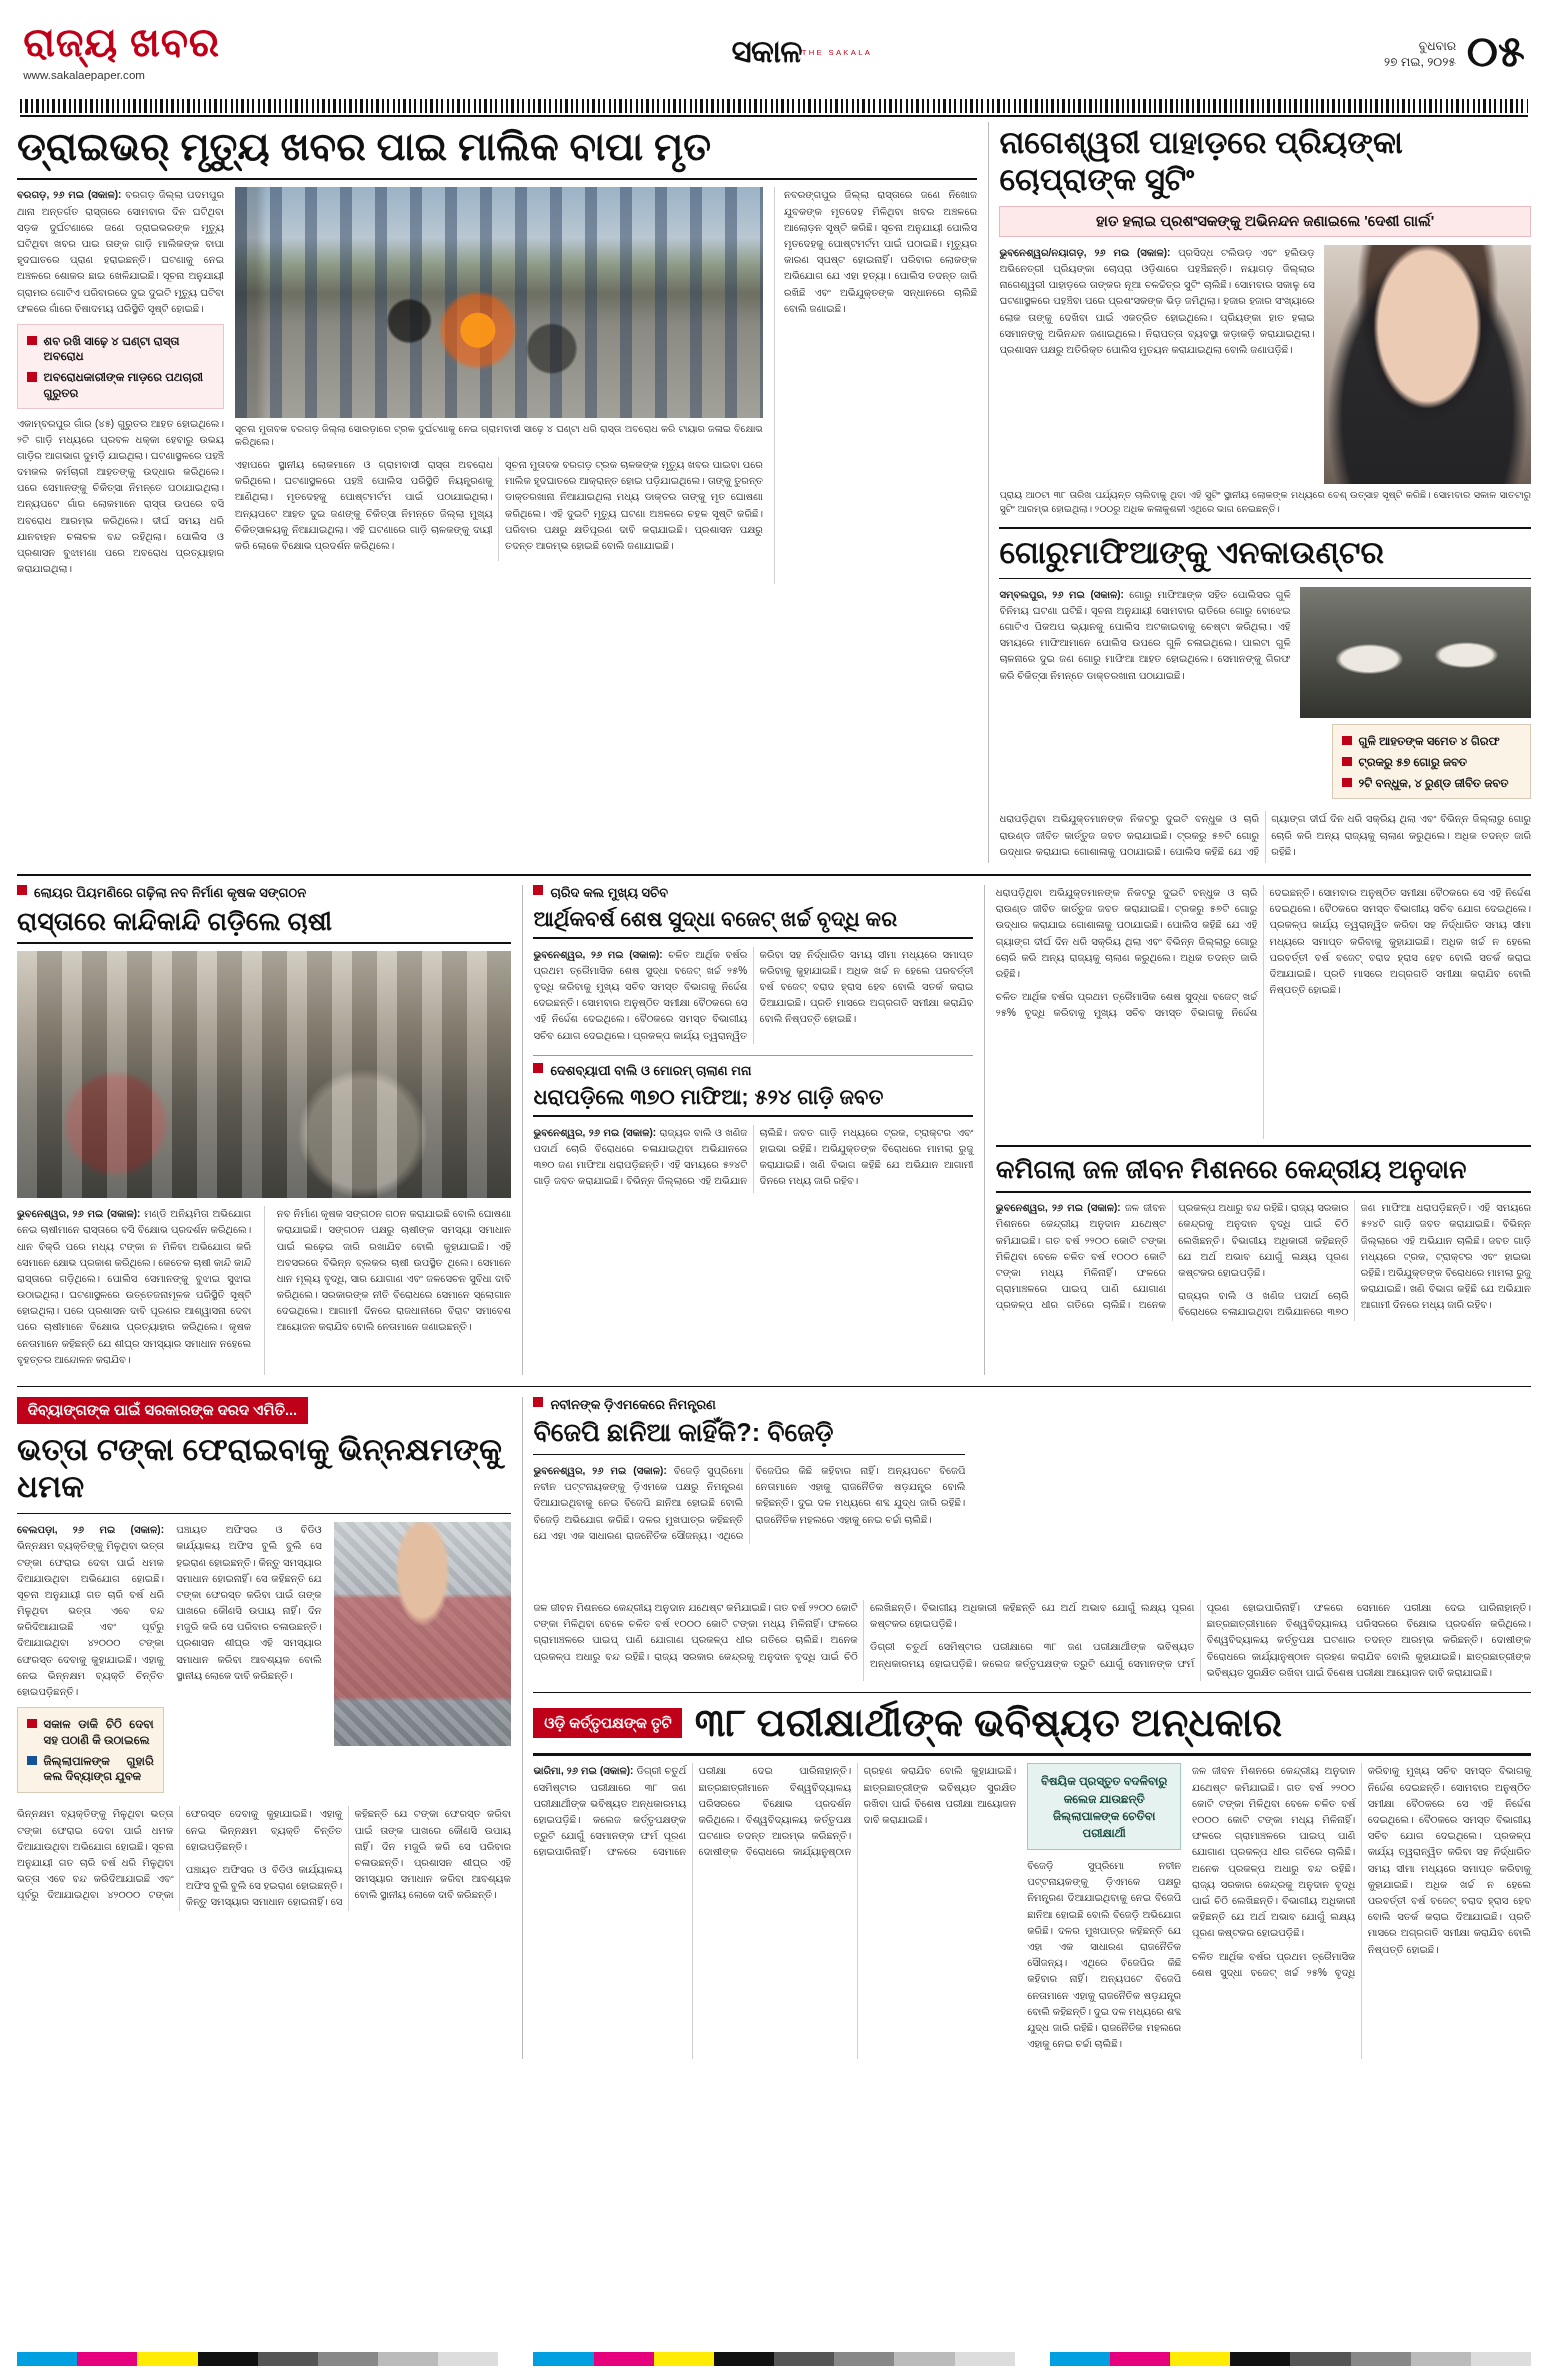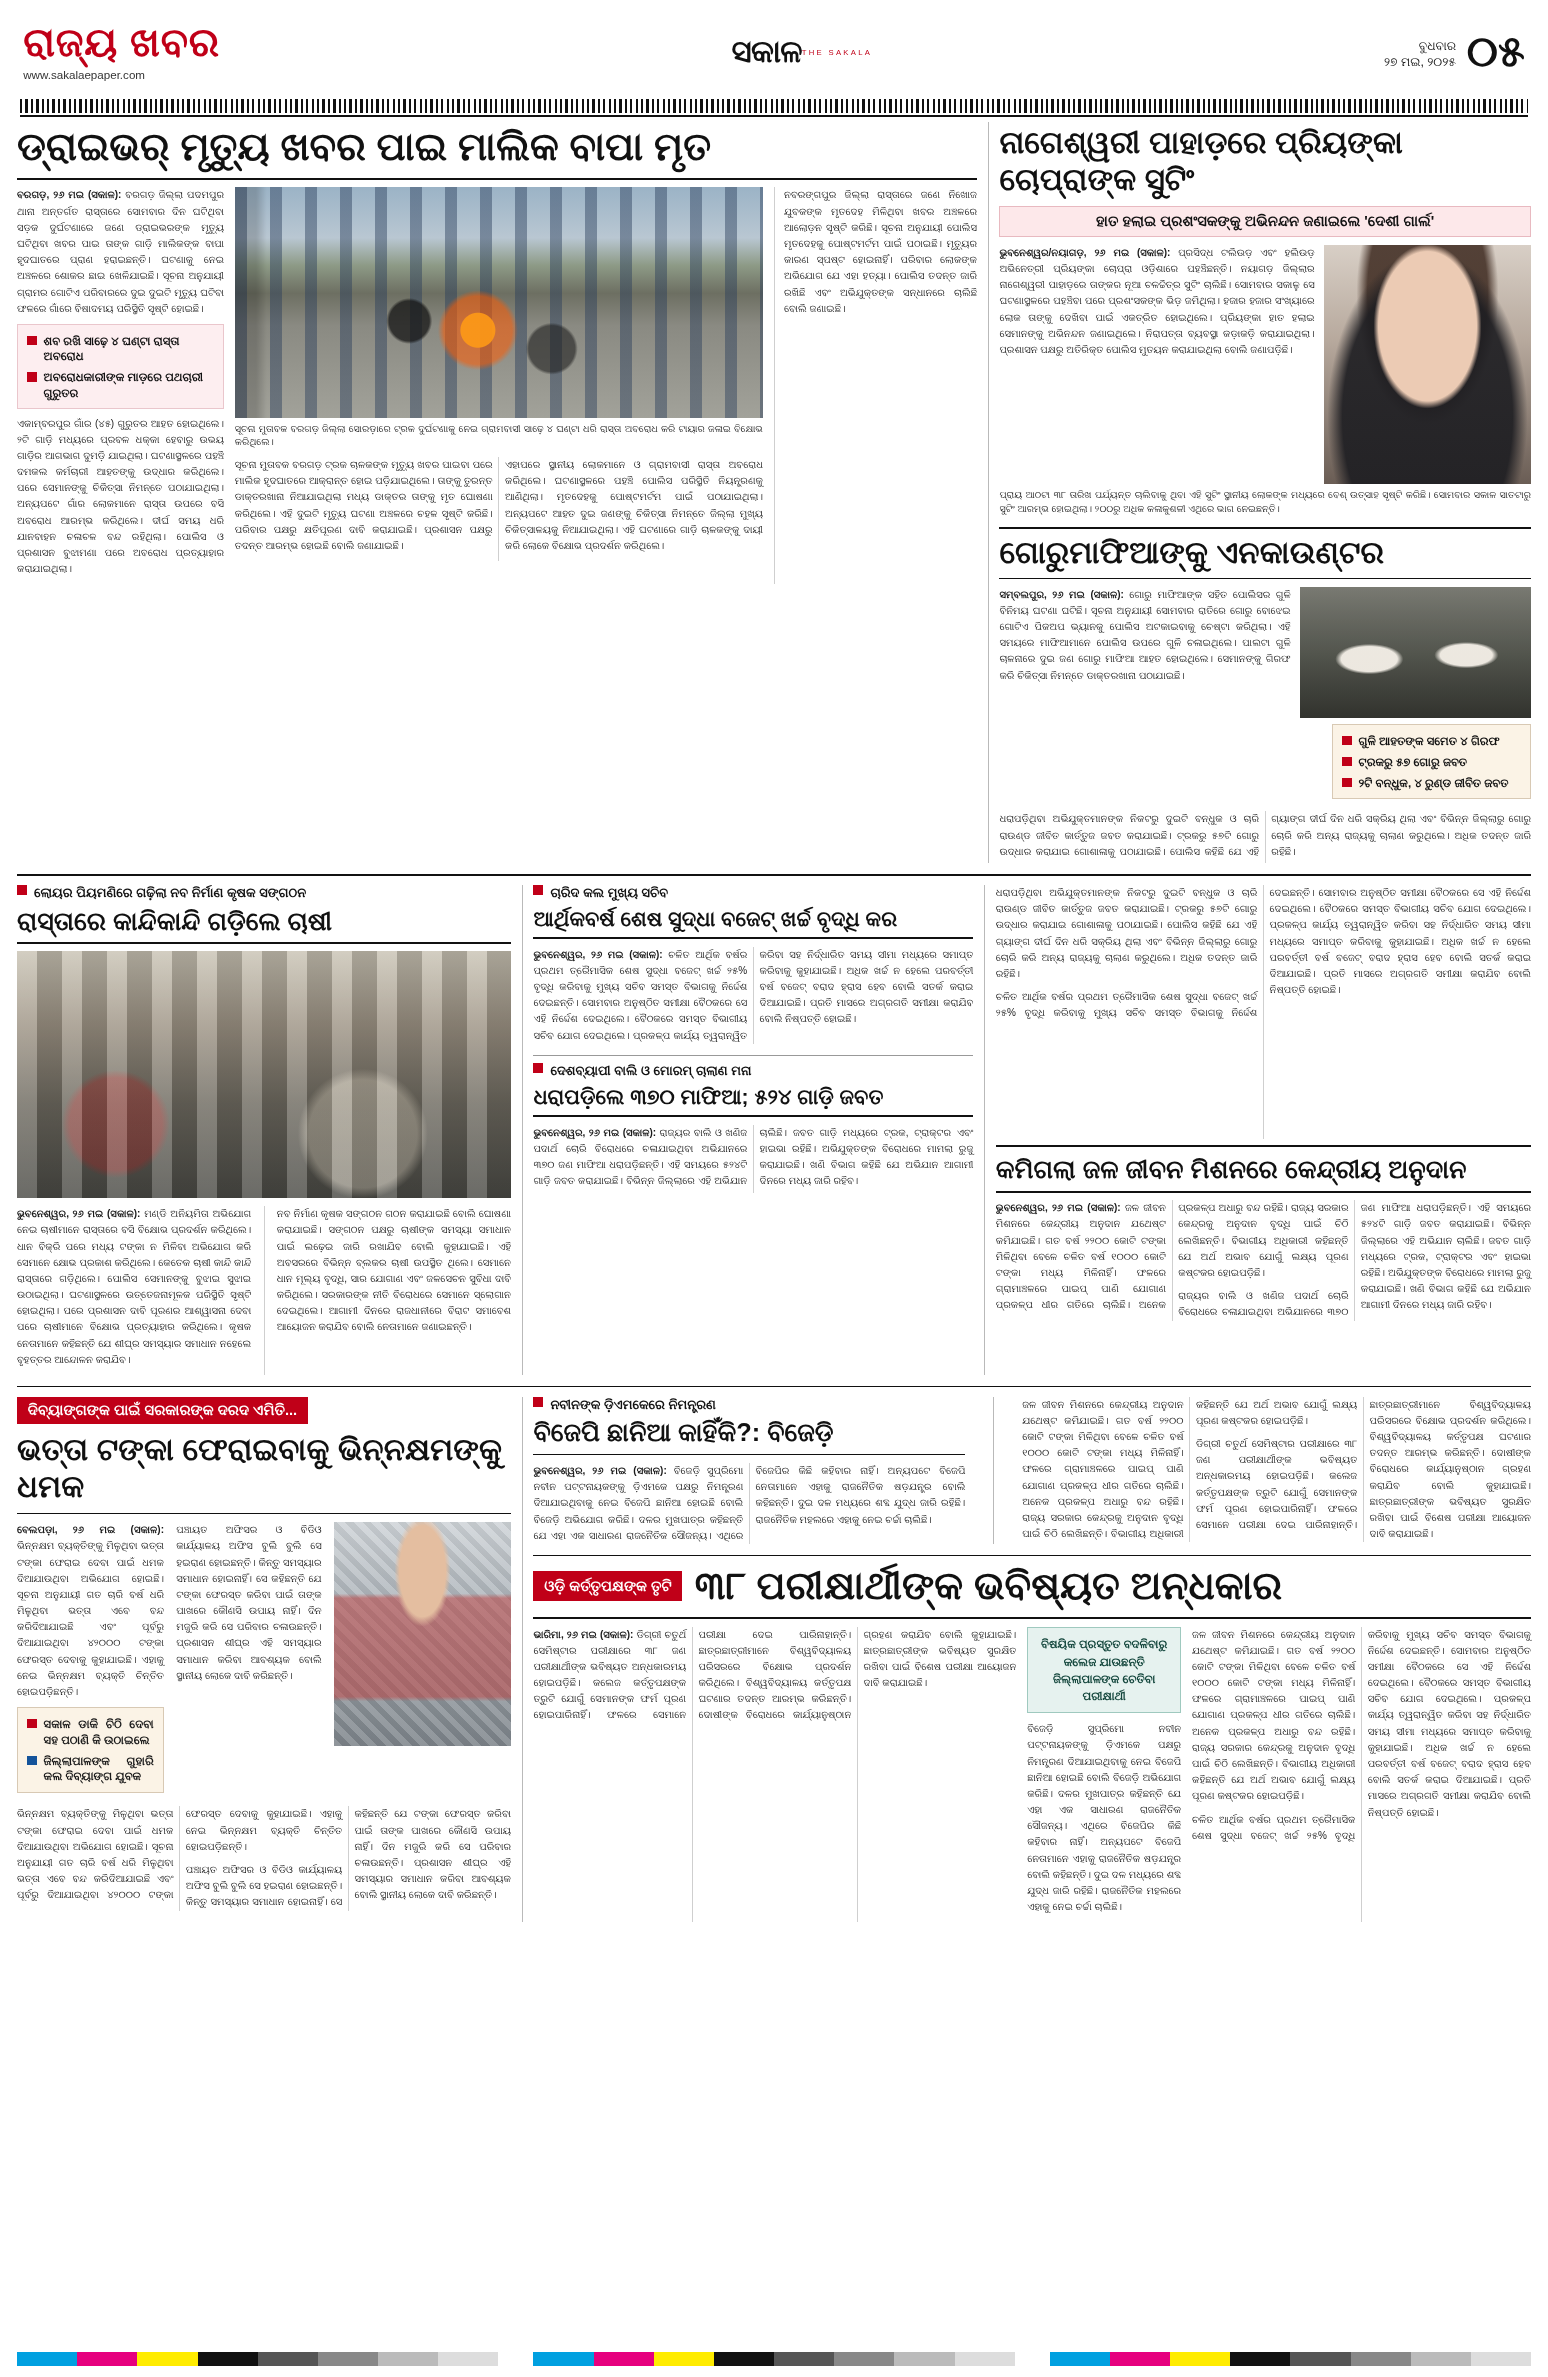--- a/index.html
+++ b/index.html
@@ -152,22 +152,22 @@
           </div>
           <div class="body-txt" style="margin-top:6.2px;">
             <p>ଏକାମ୍ବରପୁର ଗାଁର (୪୫) ଗୁରୁତର ଆହତ ହୋଇଥିଲେ। ୨ଟି ଗାଡ଼ି ମଧ୍ୟରେ ପ୍ରବଳ ଧକ୍କା ହେବାରୁ ଉଭୟ ଗାଡ଼ିର ଆଗଭାଗ ଦୁମଡ଼ି ଯାଇଥିଲା। ଘଟଣାସ୍ଥଳରେ ପହଞ୍ଚି ଦମକଲ କର୍ମଚାରୀ ଆହତଙ୍କୁ ଉଦ୍ଧାର କରିଥିଲେ। ପରେ ସେମାନଙ୍କୁ ଚିକିତ୍ସା ନିମନ୍ତେ ପଠାଯାଇଥିଲା। ଅନ୍ୟପଟେ ଗାଁର ଲୋକମାନେ ରାସ୍ତା ଉପରେ ବସି ଅବରୋଧ ଆରମ୍ଭ କରିଥିଲେ। ଦୀର୍ଘ ସମୟ ଧରି ଯାନବାହନ ଚଳାଚଳ ବନ୍ଦ ରହିଥିଲା। ପୋଲିସ ଓ ପ୍ରଶାସନ ବୁଝାମଣା ପରେ ଅବରୋଧ ପ୍ରତ୍ୟାହାର କରାଯାଇଥିଲା।</p>
           </div>
         </div>
 
         <div style="flex:1;">
           <div class="photo ph-road" style="width:100%;height:231px;"></div>
           <div class="cap">ସୂଚନା ମୁତାବକ ବରଗଡ଼ ଜିଲ୍ଲା ସୋରଡ଼ାରେ ଟ୍ରକ ଦୁର୍ଘଟଣାକୁ ନେଇ ଗ୍ରାମବାସୀ ସାଢ଼େ ୪ ଘଣ୍ଟା ଧରି ରାସ୍ତା ଅବରୋଧ କରି ଟାୟାର ଜଳାଇ ବିକ୍ଷୋଭ କରିଥିଲେ।</div>
           <div class="body-txt cols2" style="margin-top:7.7px;">
+            <p>ଏହାପରେ ସ୍ଥାନୀୟ ଲୋକମାନେ ଓ ଗ୍ରାମବାସୀ ରାସ୍ତା ଅବରୋଧ କରିଥିଲେ। ଘଟଣାସ୍ଥଳରେ ପହଞ୍ଚି ପୋଲିସ ପରିସ୍ଥିତି ନିୟନ୍ତ୍ରଣକୁ ଆଣିଥିଲା। ମୃତଦେହକୁ ପୋଷ୍ଟମର୍ଟମ ପାଇଁ ପଠାଯାଇଥିଲା। ଅନ୍ୟପଟେ ଆହତ ଦୁଇ ଜଣଙ୍କୁ ଚିକିତ୍ସା ନିମନ୍ତେ ଜିଲ୍ଲା ମୁଖ୍ୟ ଚିକିତ୍ସାଳୟକୁ ନିଆଯାଇଥିଲା। ଏହି ଘଟଣାରେ ଗାଡ଼ି ଚାଳକଙ୍କୁ ଦାୟୀ କରି ଲୋକେ ବିକ୍ଷୋଭ ପ୍ରଦର୍ଶନ କରିଥିଲେ।</p>
             <p>ସୂଚନା ମୁତାବକ ବରଗଡ଼ ଟ୍ରକ ଚାଳକଙ୍କ ମୃତ୍ୟୁ ଖବର ପାଇବା ପରେ ମାଲିକ ହୃଦଘାତରେ ଆକ୍ରାନ୍ତ ହୋଇ ପଡ଼ିଯାଇଥିଲେ। ତାଙ୍କୁ ତୁରନ୍ତ ଡାକ୍ତରଖାନା ନିଆଯାଇଥିଲା ମଧ୍ୟ ଡାକ୍ତର ତାଙ୍କୁ ମୃତ ଘୋଷଣା କରିଥିଲେ। ଏହି ଦୁଇଟି ମୃତ୍ୟୁ ଘଟଣା ଅଞ୍ଚଳରେ ଚହଳ ସୃଷ୍ଟି କରିଛି। ପରିବାର ପକ୍ଷରୁ କ୍ଷତିପୂରଣ ଦାବି କରାଯାଇଛି। ପ୍ରଶାସନ ପକ୍ଷରୁ ତଦନ୍ତ ଆରମ୍ଭ ହୋଇଛି ବୋଲି ଜଣାଯାଇଛି।</p>
-            <p>ଏହାପରେ ସ୍ଥାନୀୟ ଲୋକମାନେ ଓ ଗ୍ରାମବାସୀ ରାସ୍ତା ଅବରୋଧ କରିଥିଲେ। ଘଟଣାସ୍ଥଳରେ ପହଞ୍ଚି ପୋଲିସ ପରିସ୍ଥିତି ନିୟନ୍ତ୍ରଣକୁ ଆଣିଥିଲା। ମୃତଦେହକୁ ପୋଷ୍ଟମର୍ଟମ ପାଇଁ ପଠାଯାଇଥିଲା। ଅନ୍ୟପଟେ ଆହତ ଦୁଇ ଜଣଙ୍କୁ ଚିକିତ୍ସା ନିମନ୍ତେ ଜିଲ୍ଲା ମୁଖ୍ୟ ଚିକିତ୍ସାଳୟକୁ ନିଆଯାଇଥିଲା। ଏହି ଘଟଣାରେ ଗାଡ଼ି ଚାଳକଙ୍କୁ ଦାୟୀ କରି ଲୋକେ ବିକ୍ଷୋଭ ପ୍ରଦର୍ଶନ କରିଥିଲେ।</p>
           </div>
         </div>
 
         <div style="width:193px;padding-left:9.3px;border-left:0.8px solid #cfcfcf;">
           <div class="body-txt">
             <p>ନବରଙ୍ଗପୁର ଜିଲ୍ଲା ରାସ୍ତାରେ ଜଣେ ନିଖୋଜ ଯୁବକଙ୍କ ମୃତଦେହ ମିଳିଥିବା ଖବର ଅଞ୍ଚଳରେ ଆଲୋଡ଼ନ ସୃଷ୍ଟି କରିଛି। ସୂଚନା ଅନୁଯାୟୀ ପୋଲିସ ମୃତଦେହକୁ ପୋଷ୍ଟମର୍ଟମ ପାଇଁ ପଠାଇଛି। ମୃତ୍ୟୁର କାରଣ ସ୍ପଷ୍ଟ ହୋଇନାହିଁ। ପରିବାର ଲୋକଙ୍କ ଅଭିଯୋଗ ଯେ ଏହା ହତ୍ୟା। ପୋଲିସ ତଦନ୍ତ ଜାରି ରଖିଛି ଏବଂ ଅଭିଯୁକ୍ତଙ୍କ ସନ୍ଧାନରେ ଚାଲିଛି ବୋଲି ଜଣାଇଛି।</p>
           </div>
         </div>
       </div>
     </div>
@@ -323,21 +323,21 @@
       </div>
       <div class="body-txt cols3" style="margin-top:7.7px;">
         <p>ଭିନ୍ନକ୍ଷମ ବ୍ୟକ୍ତିଙ୍କୁ ମିଳୁଥିବା ଭତ୍ତା ଟଙ୍କା ଫେରାଇ ଦେବା ପାଇଁ ଧମକ ଦିଆଯାଉଥିବା ଅଭିଯୋଗ ହୋଇଛି। ସୂଚନା ଅନୁଯାୟୀ ଗତ ଚାରି ବର୍ଷ ଧରି ମିଳୁଥିବା ଭତ୍ତା ଏବେ ବନ୍ଦ କରିଦିଆଯାଇଛି ଏବଂ ପୂର୍ବରୁ ଦିଆଯାଇଥିବା ୪୨୦୦୦ ଟଙ୍କା ଫେରସ୍ତ ଦେବାକୁ କୁହାଯାଇଛି। ଏହାକୁ ନେଇ ଭିନ୍ନକ୍ଷମ ବ୍ୟକ୍ତି ଚିନ୍ତିତ ହୋଇପଡ଼ିଛନ୍ତି।</p>
         <p>ପଞ୍ଚାୟତ ଅଫିସର ଓ ବିଡିଓ କାର୍ଯ୍ୟାଳୟ ଅଫିସ ବୁଲି ବୁଲି ସେ ହଇରାଣ ହୋଇଛନ୍ତି। କିନ୍ତୁ ସମସ୍ୟାର ସମାଧାନ ହୋଇନାହିଁ। ସେ କହିଛନ୍ତି ଯେ ଟଙ୍କା ଫେରସ୍ତ କରିବା ପାଇଁ ତାଙ୍କ ପାଖରେ କୌଣସି ଉପାୟ ନାହିଁ। ଦିନ ମଜୁରି କରି ସେ ପରିବାର ଚଳାଉଛନ୍ତି। ପ୍ରଶାସନ ଶୀଘ୍ର ଏହି ସମସ୍ୟାର ସମାଧାନ କରିବା ଆବଶ୍ୟକ ବୋଲି ସ୍ଥାନୀୟ ଲୋକେ ଦାବି କରିଛନ୍ତି।</p>
       </div>
     </div>
 
     <div class="vrule" style="margin:0 10.8px;"></div>
 
     <div style="flex:1;">
-      <div style="display:flex;gap:28px;">
+      <div style="display:flex;gap:28px;flex-direction:column;">
         <div style="width:432px;">
           <div class="kicker">
               <span class="sq"></span>
               <span>ନବୀନଙ୍କ ଡ଼ିଏମକେରେ ନିମନ୍ତ୍ରଣ</span>
             </div>
           <div class="hl-l">ବିଜେପି ଛାନିଆ କାହିଁକି?: ବିଜେଡ଼ି</div>
           <div style="height:1.5px;background:#111;margin:6.2px 0 7.7px;"></div>
           <div class="body-txt cols2">
             <p><b>ଭୁବନେଶ୍ୱର, ୨୬ ମଇ (ସକାଳ):</b>
                <span>ବିଜେଡ଼ି ସୁପ୍ରିମୋ ନବୀନ ପଟ୍ଟନାୟକଙ୍କୁ ଡ଼ିଏମକେ ପକ୍ଷରୁ ନିମନ୍ତ୍ରଣ ଦିଆଯାଇଥିବାକୁ ନେଇ ବିଜେପି ଛାନିଆ ହୋଇଛି ବୋଲି ବିଜେଡ଼ି ଅଭିଯୋଗ କରିଛି। ଦଳର ମୁଖପାତ୍ର କହିଛନ୍ତି ଯେ ଏହା ଏକ ସାଧାରଣ ରାଜନୈତିକ ସୌଜନ୍ୟ। ଏଥିରେ ବିଜେପିର କିଛି କହିବାର ନାହିଁ। ଅନ୍ୟପଟେ ବିଜେପି ନେତାମାନେ ଏହାକୁ ରାଜନୈତିକ ଷଡ଼ଯନ୍ତ୍ର ବୋଲି କହିଛନ୍ତି। ଦୁଇ ଦଳ ମଧ୍ୟରେ ଶବ୍ଦ ଯୁଦ୍ଧ ଜାରି ରହିଛି। ରାଜନୈତିକ ମହଲରେ ଏହାକୁ ନେଇ ଚର୍ଚ୍ଚା ଚାଲିଛି।</span></p>

